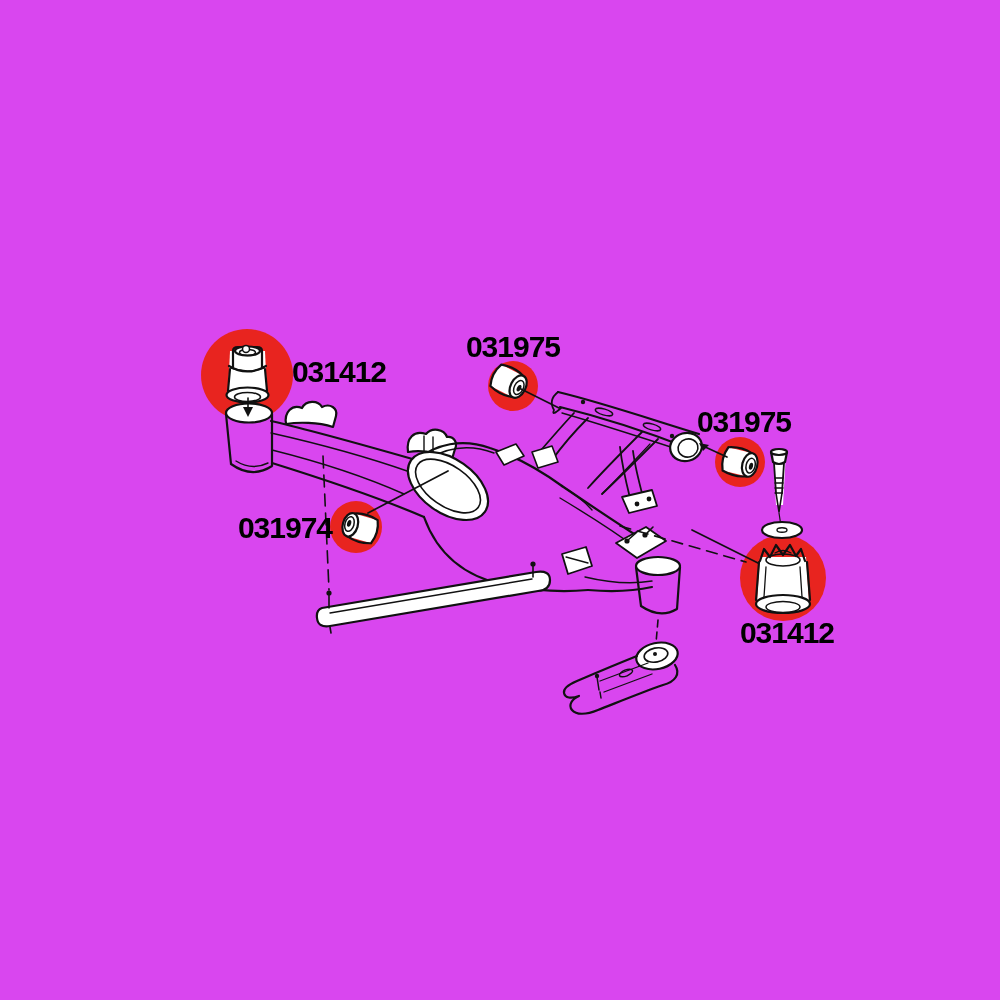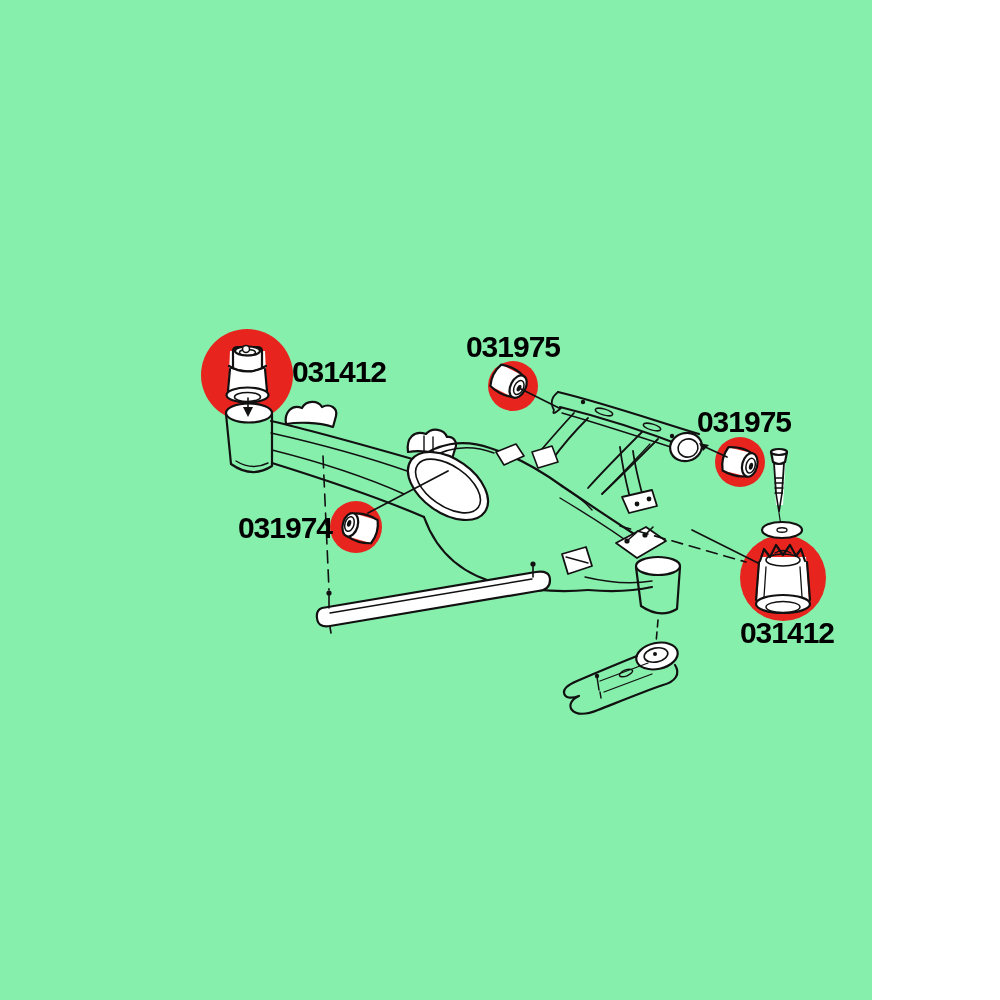--- a/index.html
+++ b/index.html
@@ -1,17 +1,17 @@
 <!DOCTYPE html>
 <html><head>
 <meta charset="utf-8">
 <style>
   html,body{margin:0;padding:0;background:#ffffff;}
   .stage{
-    position:relative;width:872px;height:1000px;background:#86efac;
+    position:relative;width:1000px;height:1000px;background:#d946ef;
     font-family:"Liberation Sans", sans-serif;overflow:hidden;
   }
   svg{position:absolute;left:0;top:0;}
   .part-label{
     font-family:"Liberation Sans", sans-serif;
     font-weight:700;font-size:30px;letter-spacing:-1px;fill:#000000;
   }
 </style>
 </head>
 <body>

